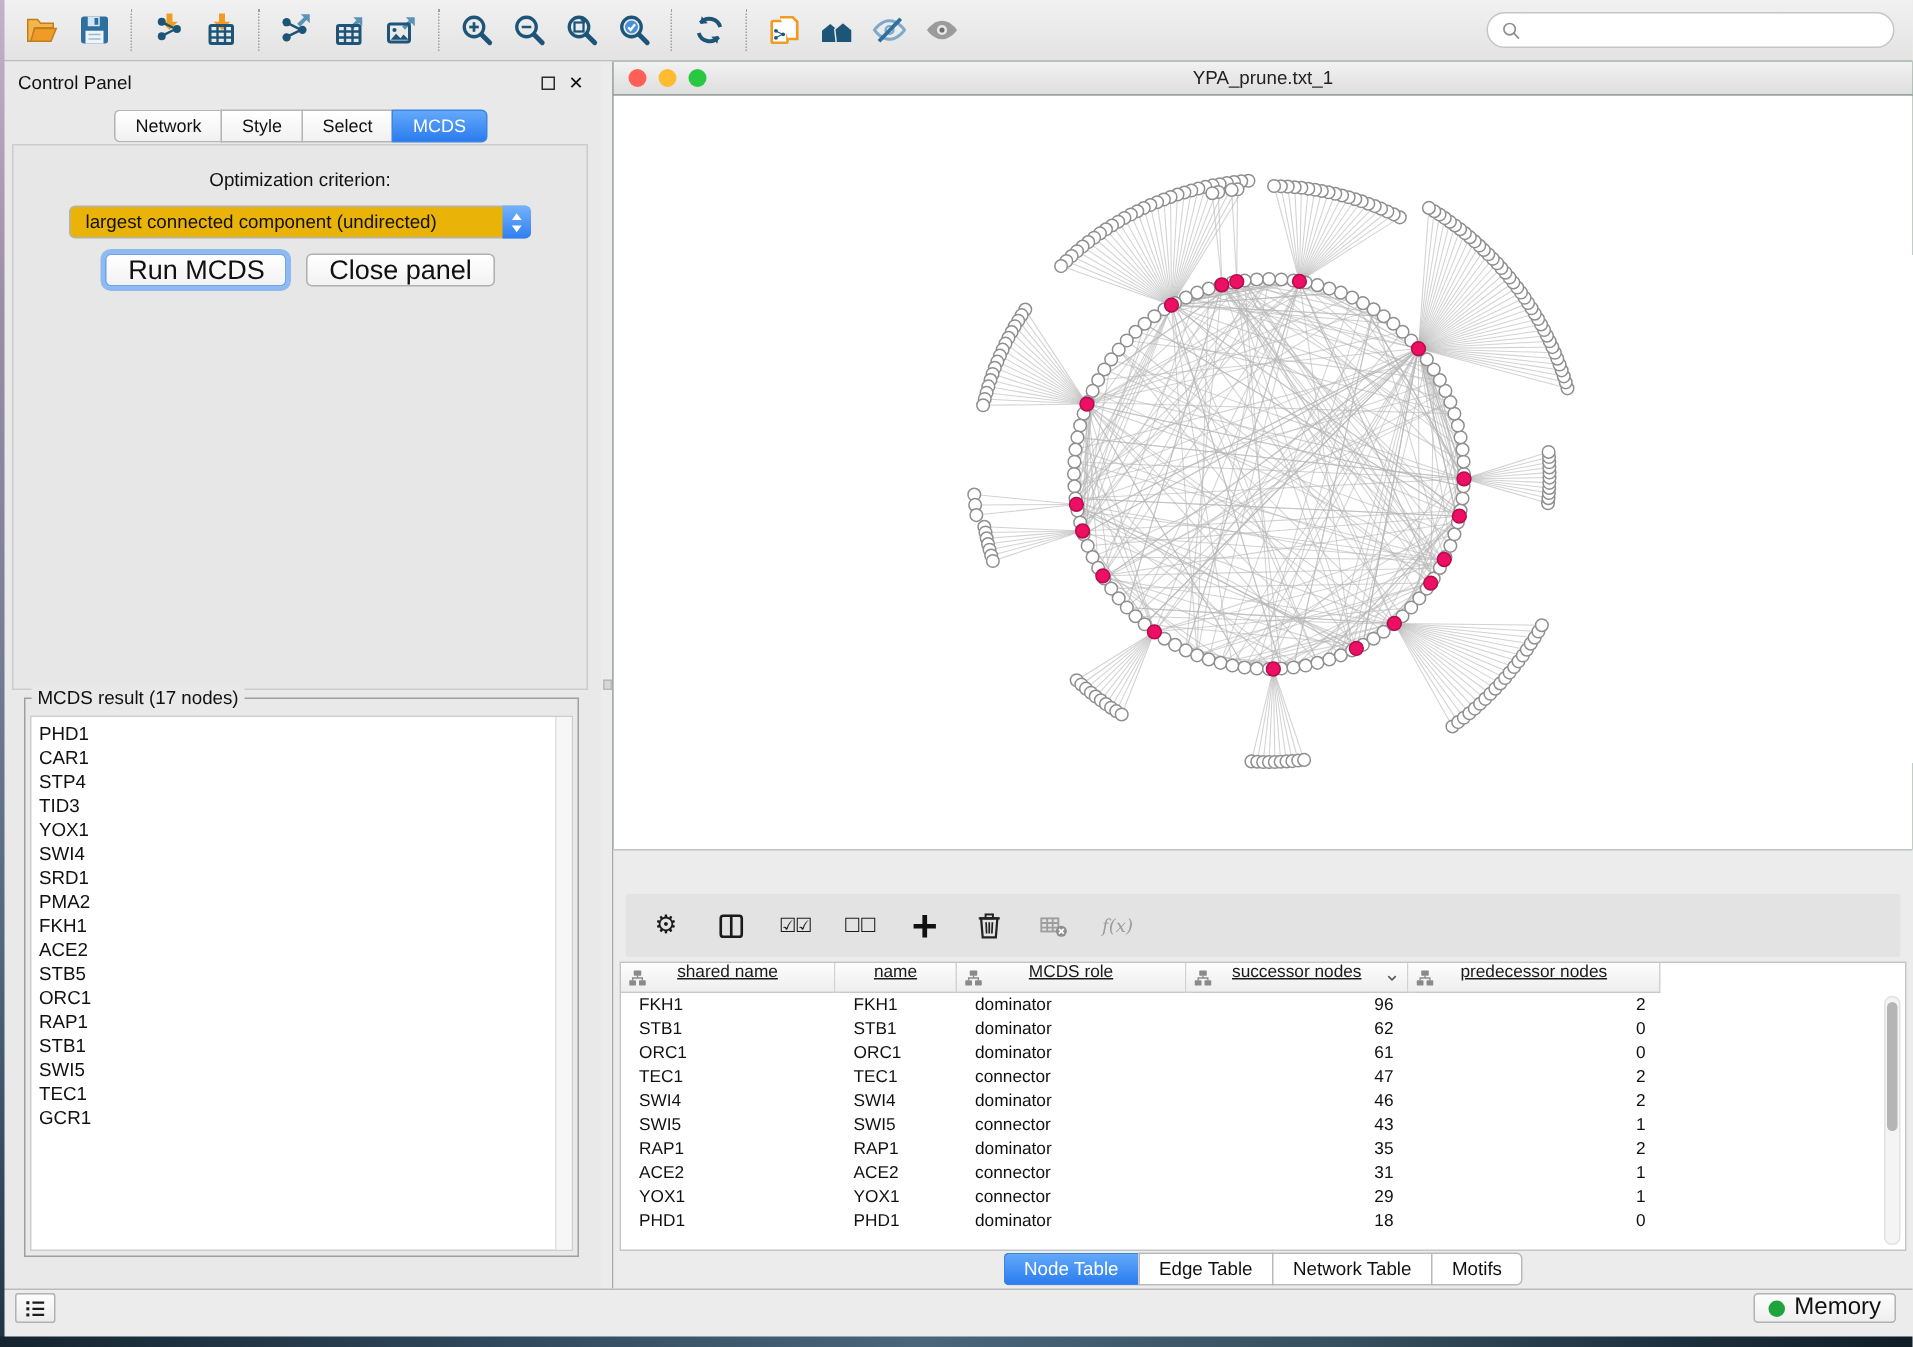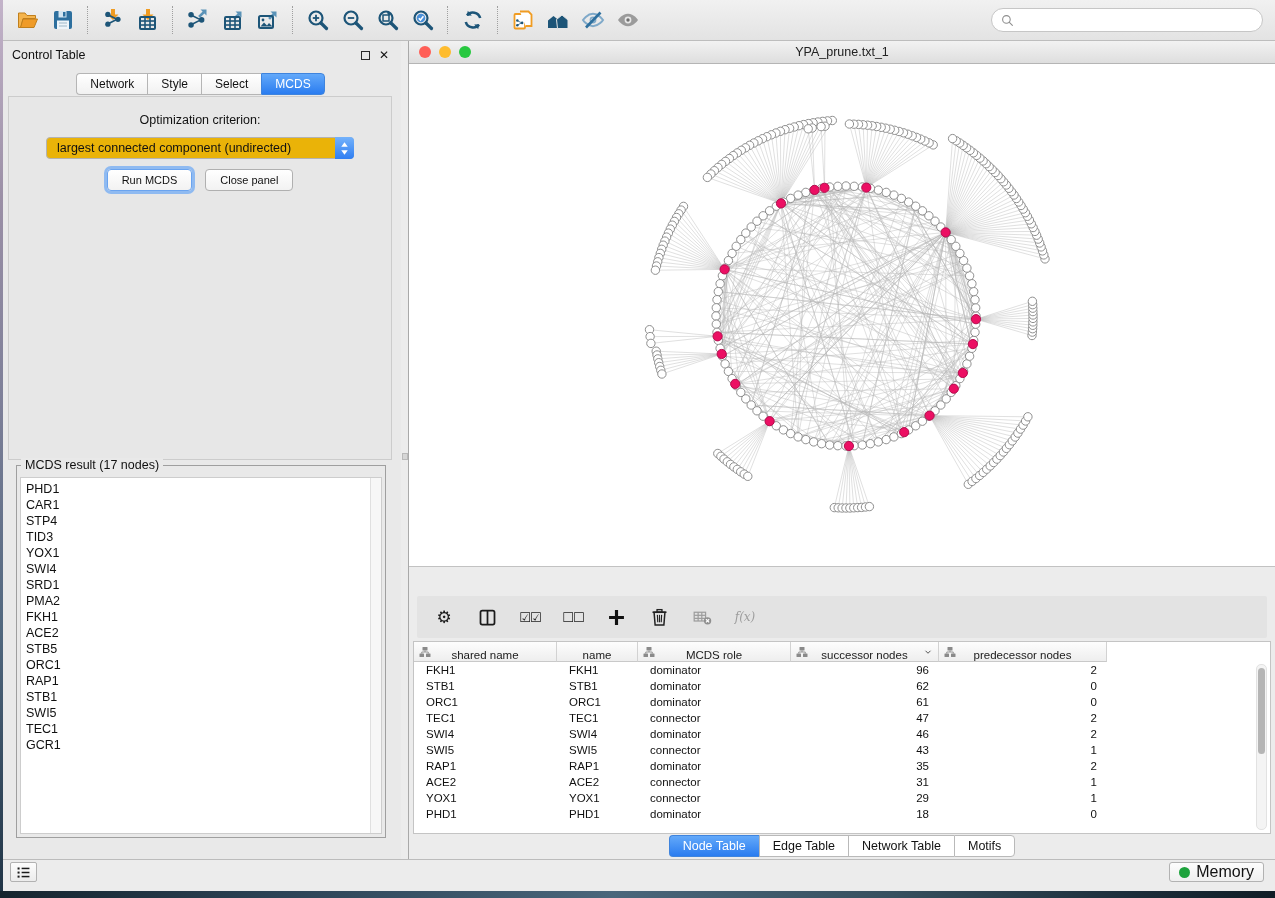--- a/index.html
+++ b/index.html
@@ -38,21 +38,21 @@
   .cptab:last-child{border-right:1px solid #b5b5b5;border-radius:0 4px 4px 0;}
   .cptab.active{background:linear-gradient(#63a9fa,#2a7cf0);color:#fff;border-color:#3f84dd;}
   .cp-box{position:absolute;left:8px;right:9px;top:55px;height:364px;border:1px solid #cccccc;background:#e7e7e7;}
   .opt-label{position:absolute;top:16px;left:0;right:0;text-align:center;font-size:12.5px;color:#111;}
   .cp-select{position:absolute;left:37px;right:37px;top:40px;height:22px;background:#eab308;border:1px solid #b3b3b3;
     border-radius:4px;display:flex;align-items:center;}
   .sel-text{flex:1;font-size:12.5px;padding-left:10px;color:#111;white-space:nowrap;overflow:hidden;}
   .sel-stepper{width:19px;height:22px;margin:-1px -1px -1px 0;border-radius:0 4px 4px 0;
     background:linear-gradient(#74b2fb,#2f7ef2);display:flex;align-items:center;justify-content:center;}
   .btn-row{position:absolute;top:72px;left:0;right:0;display:flex;justify-content:center;gap:13px;}
-  .mac-btn{height:22px;padding:0 14px;font-size:11px;border:1px solid #b0b0b0;border-radius:4px;
+  .mac-btn{height:22px;padding:0 14px;font-size:18px;border:1px solid #b0b0b0;border-radius:4px;
     background:linear-gradient(#ffffff,#f2f2f2);color:#111;font-family:"Liberation Sans","DejaVu Sans",sans-serif;}
   .mac-btn.focus{box-shadow:0 0 0 3px rgba(105,167,245,.7);border-color:#6ba4ef;}
   .result-fs{position:absolute;left:16px;right:15px;top:424px;height:373px;border:1px solid #9f9f9f;}
   .result-legend{position:absolute;top:-8px;left:4px;background:#e9e9e9;padding:0 4px;font-size:12.5px;color:#111;}
   .result-list{position:absolute;inset:11px 3px 3px 3px;background:#fff;border:1px solid #cdcdcd;
     overflow:hidden;padding:3px 0 0 0;}
   .result-item{font-size:12.5px;line-height:16px;padding-left:5px;color:#111;}
   .result-scroll{position:absolute;top:12px;bottom:4px;right:4px;width:11px;background:#f7f7f7;border-left:1px solid #e0e0e0;}
 
   
@@ -76,22 +76,22 @@
   .tp-toolbar{position:absolute;left:8px;right:8px;top:29px;height:42px;background:#e3e3e3;border-radius:2px;
     display:flex;align-items:center;padding-left:16px;gap:21px;}
   .tpbtn{border:none;background:transparent;padding:0;display:flex;align-items:center;justify-content:center;
     min-width:22px;height:24px;}
   .tpbtn svg{width:21px;height:21px;}
   .glyph{font-family:"DejaVu Sans",sans-serif;font-size:17px;color:#1b1b1b;line-height:1;}
   .glyph.pair{letter-spacing:-1px;font-size:13px;}
   .fx{font-family:"DejaVu Serif",serif;font-style:italic;font-size:12px;color:#9d9d9d;}
   .table-wrap{position:absolute;left:4px;right:4px;top:74px;height:193px;background:#fff;border:1px solid #c4c4c4;}
   .thead{display:flex;height:20px;}
-  .th{position:relative;display:flex;align-items:flex-end;justify-content:center;font-size:11.5px;color:#1a1a1a;
-    background:linear-gradient(#fdfdfd,#eeeeee);border-right:1px solid #d2d2d2;border-bottom:1px solid #c9c9c9;}
+  .th{position:relative;display:flex;align-items:flex-start;justify-content:center;font-size:11.5px;color:#1a1a1a;
+    background:linear-gradient(#fdfdfd,#eeeeee);border-right:1px solid #d2d2d2;border-bottom:1px solid #c9c9c9;text-decoration:underline;}
   .th .tree{position:absolute;left:5px;top:4px;width:12px;height:12px;}
   .th .sort{position:absolute;right:5px;top:5px;width:10px;height:10px;}
   .tr{display:flex;height:16px;}
   .td{font-size:11.5px;color:#111;line-height:16px;white-space:nowrap;overflow:hidden;}
   .td.l{padding-left:12px;text-align:left;}
   .td.r{padding-right:10px;text-align:right;}
   .tscroll{position:absolute;top:22px;bottom:3px;right:3px;width:11px;background:#f4f4f4;border:1px solid #e2e2e2;border-radius:5px;}
   .tthumb{position:absolute;top:3px;left:1px;width:7px;height:86px;background:#b5b5b5;border-radius:4px;}
   .bottom-tabs{position:absolute;left:0;right:0;top:268px;display:flex;justify-content:center;}
   .btab{height:22px;padding:0 13px;background:#fff;border:1px solid #b9b9b9;border-right:none;font-size:12.5px;
@@ -280,21 +280,21 @@
       <svg viewBox="0 0 24 24">
         <circle cx="10" cy="10" r="7" fill="none" stroke="#8e8e8e" stroke-width="2"></circle>
         <line x1="15" y1="15" x2="21" y2="21" stroke="#8e8e8e" stroke-width="2" stroke-linecap="round"></line>
       </svg>
       <input placeholder="" style="">
     </div>
   </div>
 
   <div class="cp">
     <div class="cp-header">
-      <span>Control Table</span>
+      <span>Control Panel</span>
       <span class="winbtns">
         <span class="float-ico"></span>
         <span class="close-x">✕</span>
       </span>
     </div>
     <div class="cp-tabs">
         <button class="cptab">Network</button>
         <button class="cptab">Style</button>
         <button class="cptab">Select</button>
         <button class="cptab active">MCDS</button>

